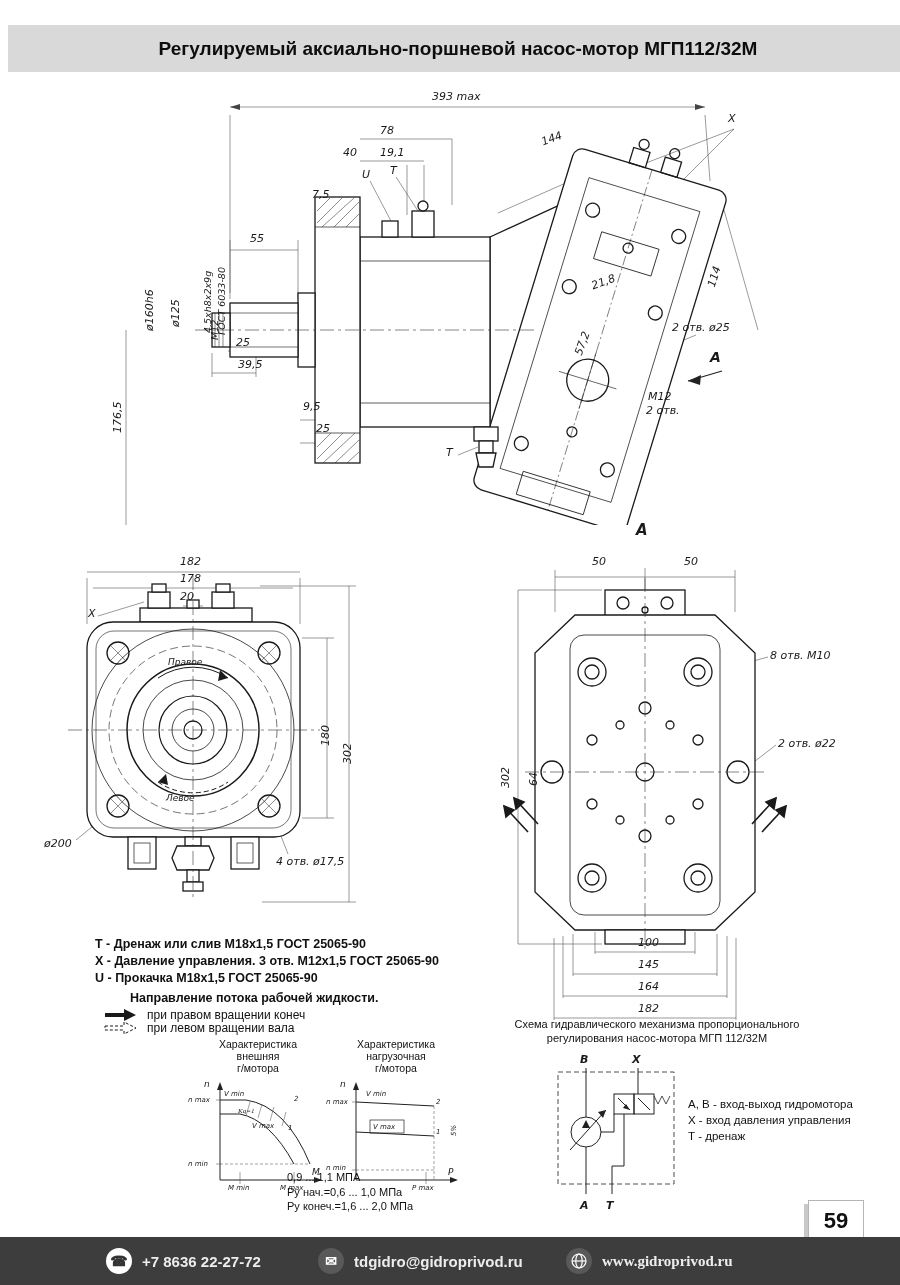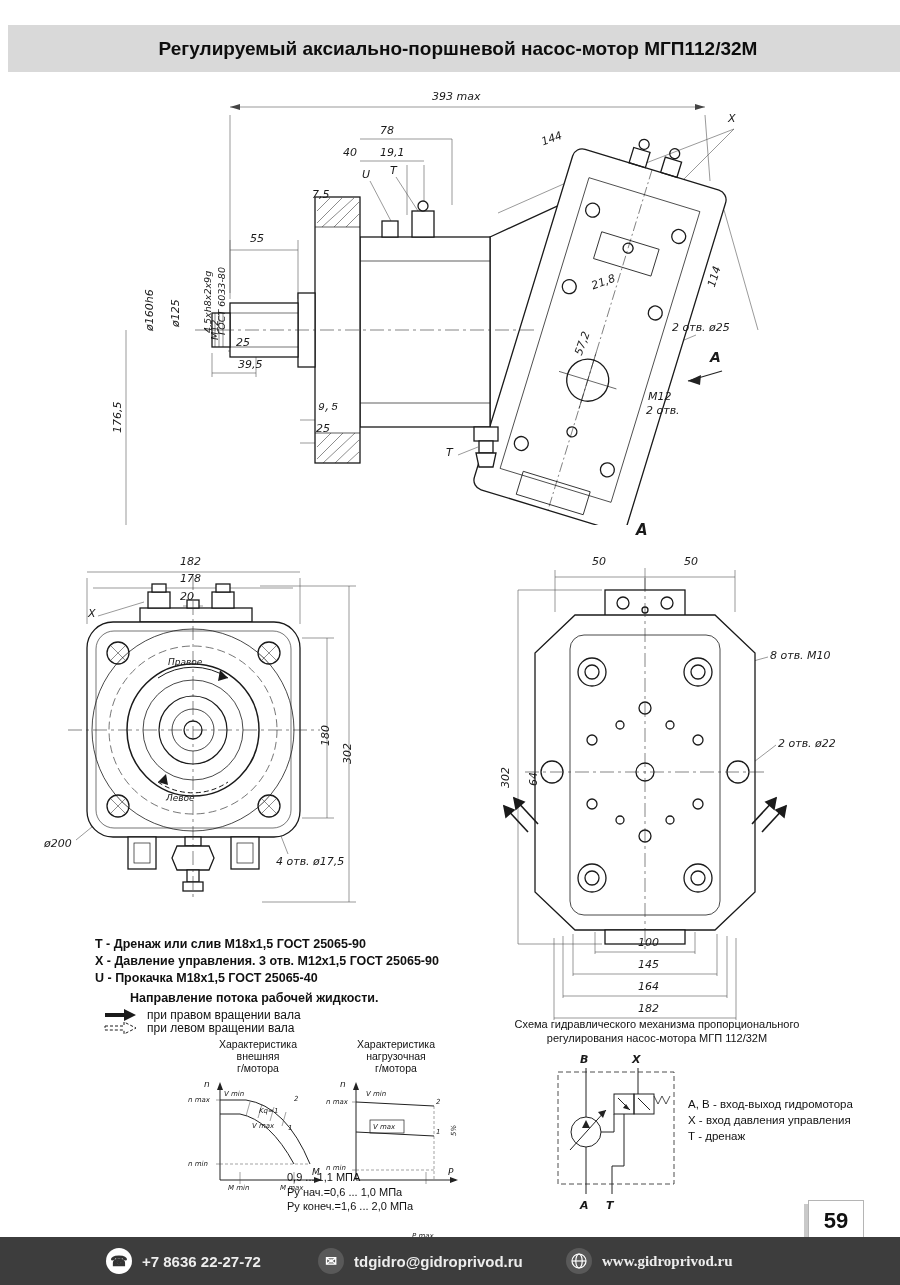--- a/index.html
+++ b/index.html
@@ -195,21 +195,21 @@
       <span class="dim" style="left: 176px; top: 252px;">25</span>
       <span class="dim" style="left: 178px; top: 274px;">39,5</span>
       <span class="dim" style="left: 646px; top: 200px; transform: rotate(-73deg);">114</span>
       <span class="dim" style="left: 530px; top: 196px; transform: rotate(-20deg);">21,8</span>
       <span class="dim" style="left: 513px; top: 268px; transform: rotate(-70deg);">57,2</span>
       <span class="dim" style="left: 612px; top: 237px;">2 отв. ø25</span>
       <span class="dim" style="left: 650px; top: 266px; font-size: 14px; font-weight: bold;">А</span>
       <span class="dim" style="left: 588px; top: 306px;">M12</span>
       <span class="dim" style="left: 586px; top: 320px;">2 отв.</span>
       <span class="dim" style="left: 52px; top: 348px; transform: rotate(-90deg);">176,5</span>
-      <span class="dim" style="left: 258px; top: 316px; font-family: Liberation Mono, monospace;">9,5</span>
+      <span class="dim" style="left: 243px; top: 316px;">9,5</span>
       <span class="dim" style="left: 256px; top: 338px;">25</span>
       <span class="dim" style="left: 386px; top: 362px;">T</span>
     </div>
 </div>
 
 <div class="view" style="left:40px; top:550px; width:340px; height:420px;">
   <svg width="340" height="420" viewBox="0 0 340 420">
     <g stroke="#555" stroke-width="0.6" fill="none">
       <line x1="47" y1="22" x2="260" y2="22"></line>
       <line x1="47" y1="28" x2="47" y2="74"></line>
@@ -368,29 +368,29 @@
       <span class="dim" style="left: 158px; top: 417px;">100</span>
       <span class="dim" style="left: 158px; top: 439px;">145</span>
       <span class="dim" style="left: 158px; top: 461px;">164</span>
       <span class="dim" style="left: 158px; top: 483px;">182</span>
     </div>
 </div>
 
 <div class="notes">
   <div>Т - Дренаж или слив М18х1,5 ГОСТ 25065-90</div>
   <div>Х - Давление управления. 3 отв. М12х1,5 ГОСТ 25065-90</div>
-  <div>U - Прокачка М18х1,5 ГОСТ 25065-40</div>
+  <div>U - Прокачка М18х1,5 ГОСТ 25065-90</div>
 </div>
 
 <div class="flow-head">Направление потока рабочей жидкости.</div>
 <div class="flow-item" style="top:1008px;">
   <svg width="34" height="14" viewBox="0 0 34 14">
     <polygon points="1,5 20,5 20,1 32,7 20,13 20,9 1,9" fill="#1a1a1a"></polygon>
   </svg>
-  <span>при правом вращении вала</span>
+  <span>при правом вращении конеч</span>
 </div>
 <div class="flow-item" style="top:997px;margin-top:24px;">
   <svg width="34" height="14" viewBox="0 0 34 14">
     <polygon points="1,5 20,5 20,1 32,7 20,13 20,9 1,9" fill="#fff" stroke="#1a1a1a" stroke-width="1" stroke-dasharray="3 2"></polygon>
   </svg>
   <span>при левом вращении вала</span>
 </div>
 
 <div class="chart" style="left:188px; top:1038px;">
   <div class="chart-title">Характеристика
@@ -417,21 +417,21 @@
       <line x1="32" y1="88" x2="122" y2="88" stroke-dasharray="3 2"></line>
       <line x1="52" y1="96" x2="52" y2="108"></line>
       <line x1="106" y1="96" x2="106" y2="108"></line>
     </g>
   </svg>
   <div class="labels-host">
       <span class="dim" style="left: 16px; top: 40px; font-size: 9px;">n</span>
       <span class="dim" style="left: 0px; top: 56px; font-size: 7px;">n max</span>
       <span class="dim" style="left: 36px; top: 50px; font-size: 7px;">V min</span>
       <span class="dim" style="left: 106px; top: 55px; font-size: 7px;">2</span>
-      <span class="dim" style="left: 71px; top: 67px; font-size: 7px;">Kq=1</span>
+      <span class="dim" style="left: 50px; top: 67px; font-size: 7px; font-family: Liberation Serif, serif;">Kq=1</span>
       <span class="dim" style="left: 64px; top: 82px; font-size: 7px;">V max</span>
       <span class="dim" style="left: 100px; top: 84px; font-size: 7px;">1</span>
       <span class="dim" style="left: 0px; top: 120px; font-size: 7px;">n min</span>
       <span class="dim" style="left: 40px; top: 144px; font-size: 7px;">M min</span>
       <span class="dim" style="left: 92px; top: 144px; font-size: 7px;">M max</span>
       <span class="dim" style="left: 124px; top: 128px; font-size: 9px;">M</span>
     </div>
 </div>
 
 <div class="chart" style="left:326px; top:1038px;">
@@ -459,21 +459,21 @@
     </g>
   </svg>
   <div class="labels-host">
       <span class="dim" style="left: 14px; top: 40px; font-size: 9px;">n</span>
       <span class="dim" style="left: 0px; top: 58px; font-size: 7px;">n max</span>
       <span class="dim" style="left: 40px; top: 50px; font-size: 7px;">V min</span>
       <span class="dim" style="left: 110px; top: 58px; font-size: 7px;">2</span>
       <span class="dim" style="left: 47px; top: 83px; font-size: 7px;">V max</span>
       <span class="dim" style="left: 110px; top: 88px; font-size: 7px;">1</span>
       <span class="dim" style="left: 0px; top: 124px; font-size: 7px;">n min</span>
-      <span class="dim" style="left: 86px; top: 144px; font-size: 7px; margin-top: 48px;">P max</span>
+      <span class="dim" style="left: 86px; top: 144px; font-size: 7px;">P max</span>
       <span class="dim" style="left: 122px; top: 128px; font-size: 9px;">P</span>
       <span class="dim" style="left: 122px; top: 98px; font-size: 7px; transform: rotate(-90deg);">5%</span>
     </div>
 </div>
 
 <div class="pressures">
   <div>0,9 ... 1,1 МПА</div>
   <div>Ру нач.=0,6 ... 1,0 МПа</div>
   <div>Ру конеч.=1,6 ... 2,0 МПа</div>
 </div>

